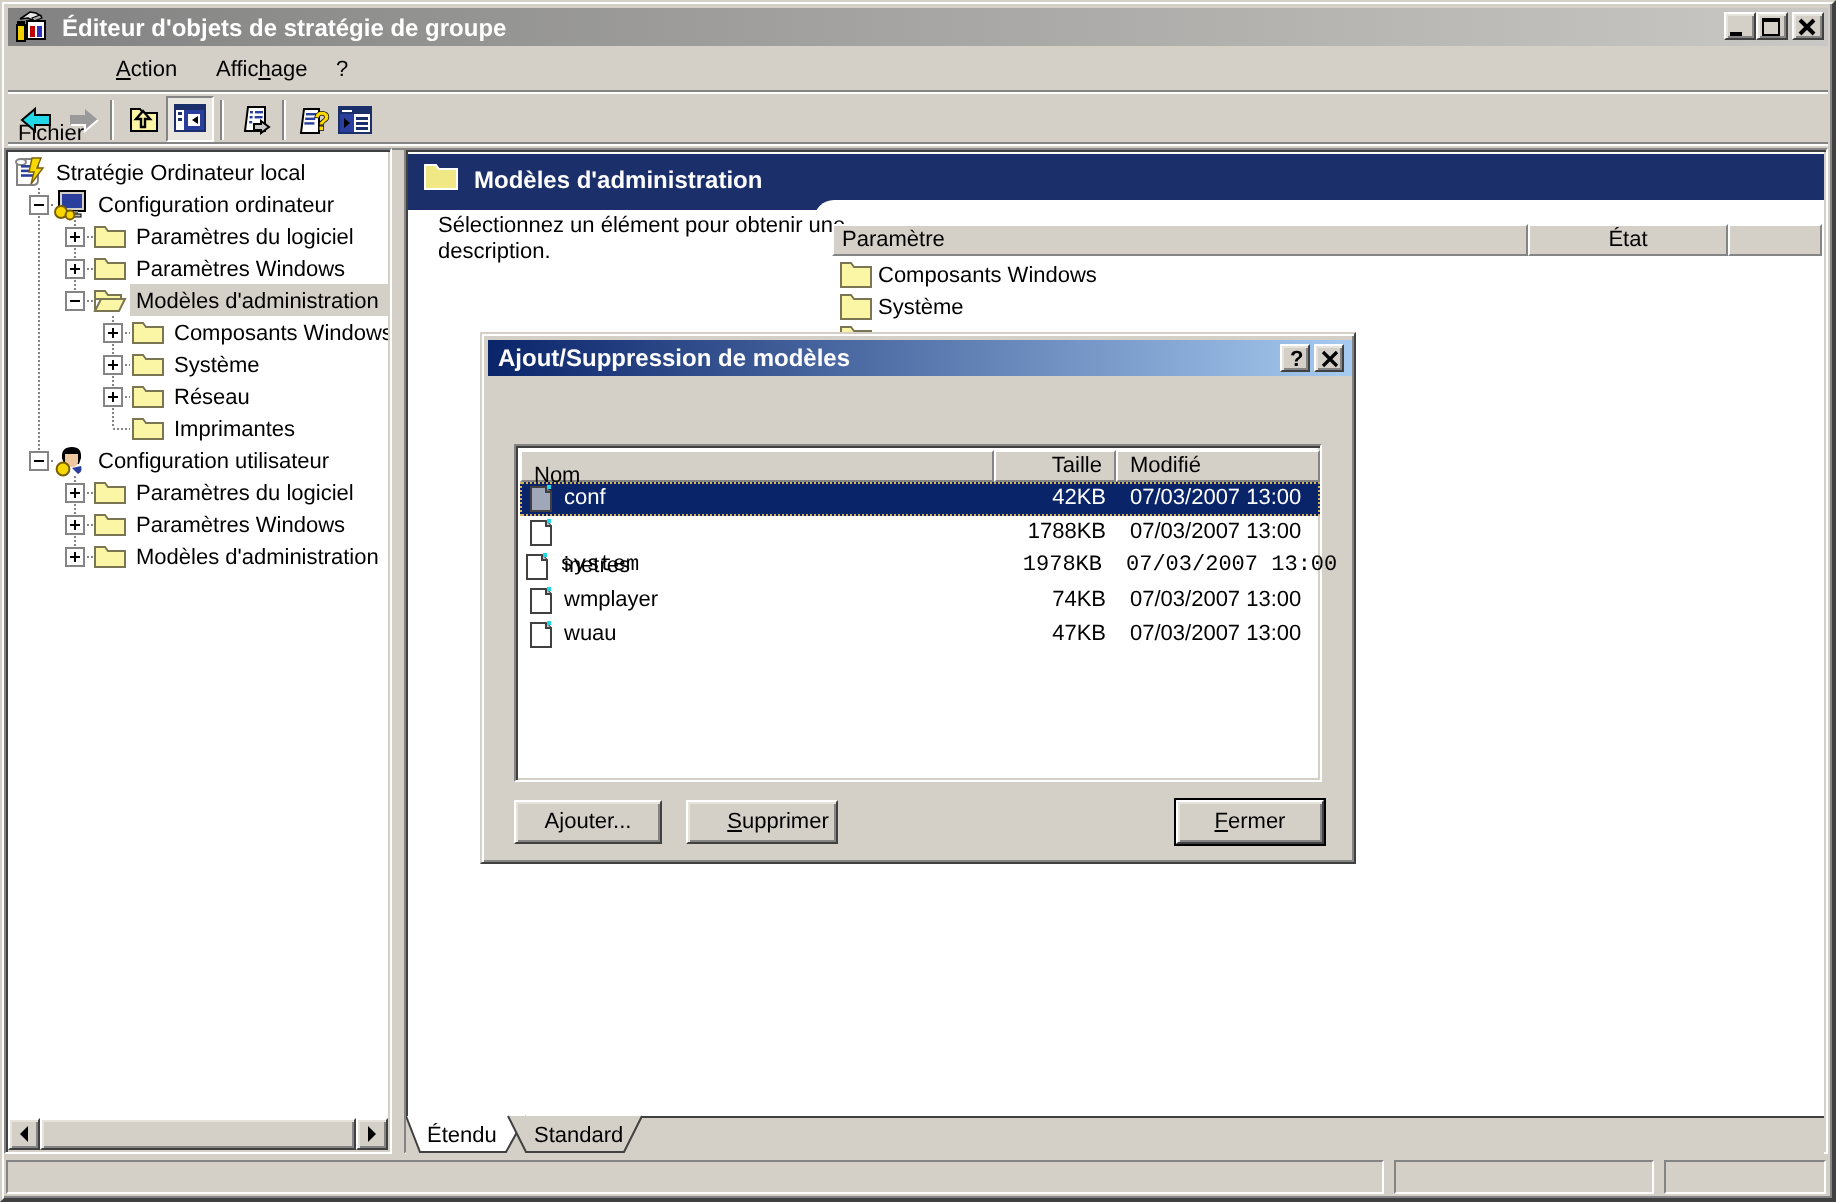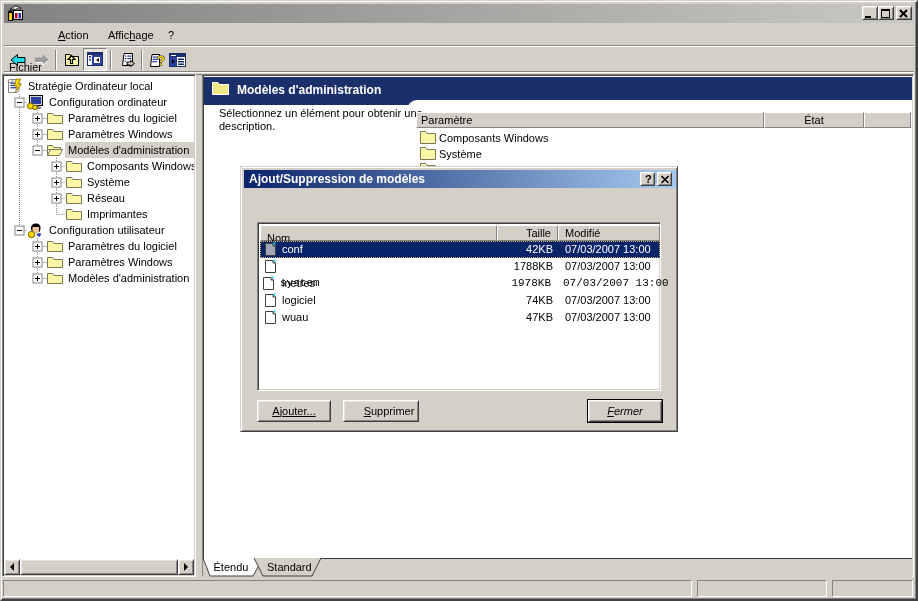--- a/index.html
+++ b/index.html
@@ -21,20 +21,21 @@
 <div class="abs" style="left:4px;top:4px;width:910px;height:19px;background:linear-gradient(90deg,#828282,#C9C8C4);">
   <svg class="abs" style="left:3px;top:1px" width="16" height="16" viewBox="0 0 16 16">
     <rect x="6.5" y="5.5" width="9" height="9" fill="#fff" stroke="#000"></rect>
     <rect x="8" y="8" width="2.5" height="5.5" fill="#C00000"></rect>
     <rect x="11.5" y="8" width="2.5" height="5.5" fill="#3030C0"></rect>
     <rect x="1.5" y="7.5" width="4" height="8" fill="#F0D000" stroke="#000"></rect>
     <rect x="1.5" y="5.5" width="4" height="2" fill="#000"></rect>
     <path d="M3 4.5 L8 1 L11 1.5 L13.5 3 L10 5.5 L7 4 Z" fill="#E8E8E8" stroke="#000" stroke-width="0.8"></path>
     <path d="M9 4 L13 2.5 L14 4 L10 5.5 Z" fill="#A8A8A8" stroke="#000" stroke-width="0.6"></path>
   </svg>
+  <span class="abs" style="left:27px;top:3px;font-size:12px;font-weight:bold;color:#FFFFFF;white-space:nowrap;">Éditeur d'objets de stratégie de groupe</span>
 
   <div class="btn abs" style="left:858px;top:2px;width:16px;height:14px;">
     <svg width="14" height="12">
         <rect x="2" y="9" width="6" height="2" fill="#000"></rect>
       </svg>
   </div>
   <div class="btn abs" style="left:874px;top:2px;width:16px;height:14px;">
     <svg width="14" height="12">
         <path d="M2.5 3.5 h8 v7 h-8 z" fill="none" stroke="#000"></path>
         <rect x="2" y="2" width="9" height="2" fill="#000"></rect>
@@ -346,34 +347,34 @@
       <span class="abs t11" style="left:22px;top:0;">system</span>
       <span class="abs t11" style="right:107px;top:0;">1978KB</span>
       <span class="abs t11" style="left:305px;top:0;">07/03/2007 13:00</span>
     </div>
     <div class="abs" style="left:2px;top:69px;width:400px;height:17px;">
       <svg class="abs" style="left:4px;top:1px" width="13" height="15" viewBox="0 0 13 15">
           <path d="M1.5 1.5 H9 L11.5 4 V13.5 H1.5 Z" fill="#fff" stroke="#404040"></path>
           <path d="M9 1.5 V4 H11.5" fill="#C8C8C8" stroke="#404040"></path>
           <rect x="9.5" y="0.5" width="2" height="2" fill="#20D8E8"></rect>
         </svg>
-      <span class="abs t11" style="left:22px;top:0;">logiciel</span>
+      <span class="abs t11" style="left:22px;top:0;">wmplayer</span>
       <span class="abs t11" style="right:107px;top:0;">74KB</span>
       <span class="abs t11" style="left:305px;top:0;">07/03/2007 13:00</span>
     </div>
     <div class="abs" style="left:2px;top:86px;width:400px;height:17px;">
       <svg class="abs" style="left:4px;top:1px" width="13" height="15" viewBox="0 0 13 15">
           <path d="M1.5 1.5 H9 L11.5 4 V13.5 H1.5 Z" fill="#fff" stroke="#404040"></path>
           <path d="M9 1.5 V4 H11.5" fill="#C8C8C8" stroke="#404040"></path>
           <rect x="9.5" y="0.5" width="2" height="2" fill="#20D8E8"></rect>
         </svg>
       <span class="abs t11" style="left:22px;top:0;">wuau</span>
       <span class="abs t11" style="right:107px;top:0;">47KB</span>
       <span class="abs t11" style="left:305px;top:0;">07/03/2007 13:00</span>
     </div>
   </div>
 
-  <div class="btn abs" style="left:16px;top:233px;width:74px;height:22px;text-align:center;"><span style="line-height:20px;text-decoration:underline;">A<u>j</u>outer...</span></div>
+  <div class="btn abs" style="left:16px;top:233px;width:74px;height:22px;text-align:center;"><span style="line-height:20px;">A<u>j</u>outer...</span></div>
   <div class="btn abs" style="left:102px;top:233px;width:76px;height:22px;text-align:center;padding-left:16px;"><span style="line-height:20px;"><u>S</u>upprimer</span></div>
-  <div class="abs" style="left:346px;top:232px;width:76px;height:24px;border:1px solid #000;font-style:italic;">
+  <div class="abs" style="left:346px;top:232px;width:76px;height:24px;border:1px solid #000;">
     <div class="btn abs" style="left:0;top:0;width:74px;height:22px;text-align:center;"><span style="line-height:20px;"><u>F</u>ermer</span></div>
   </div>
 </div>
 
 </body></html>

